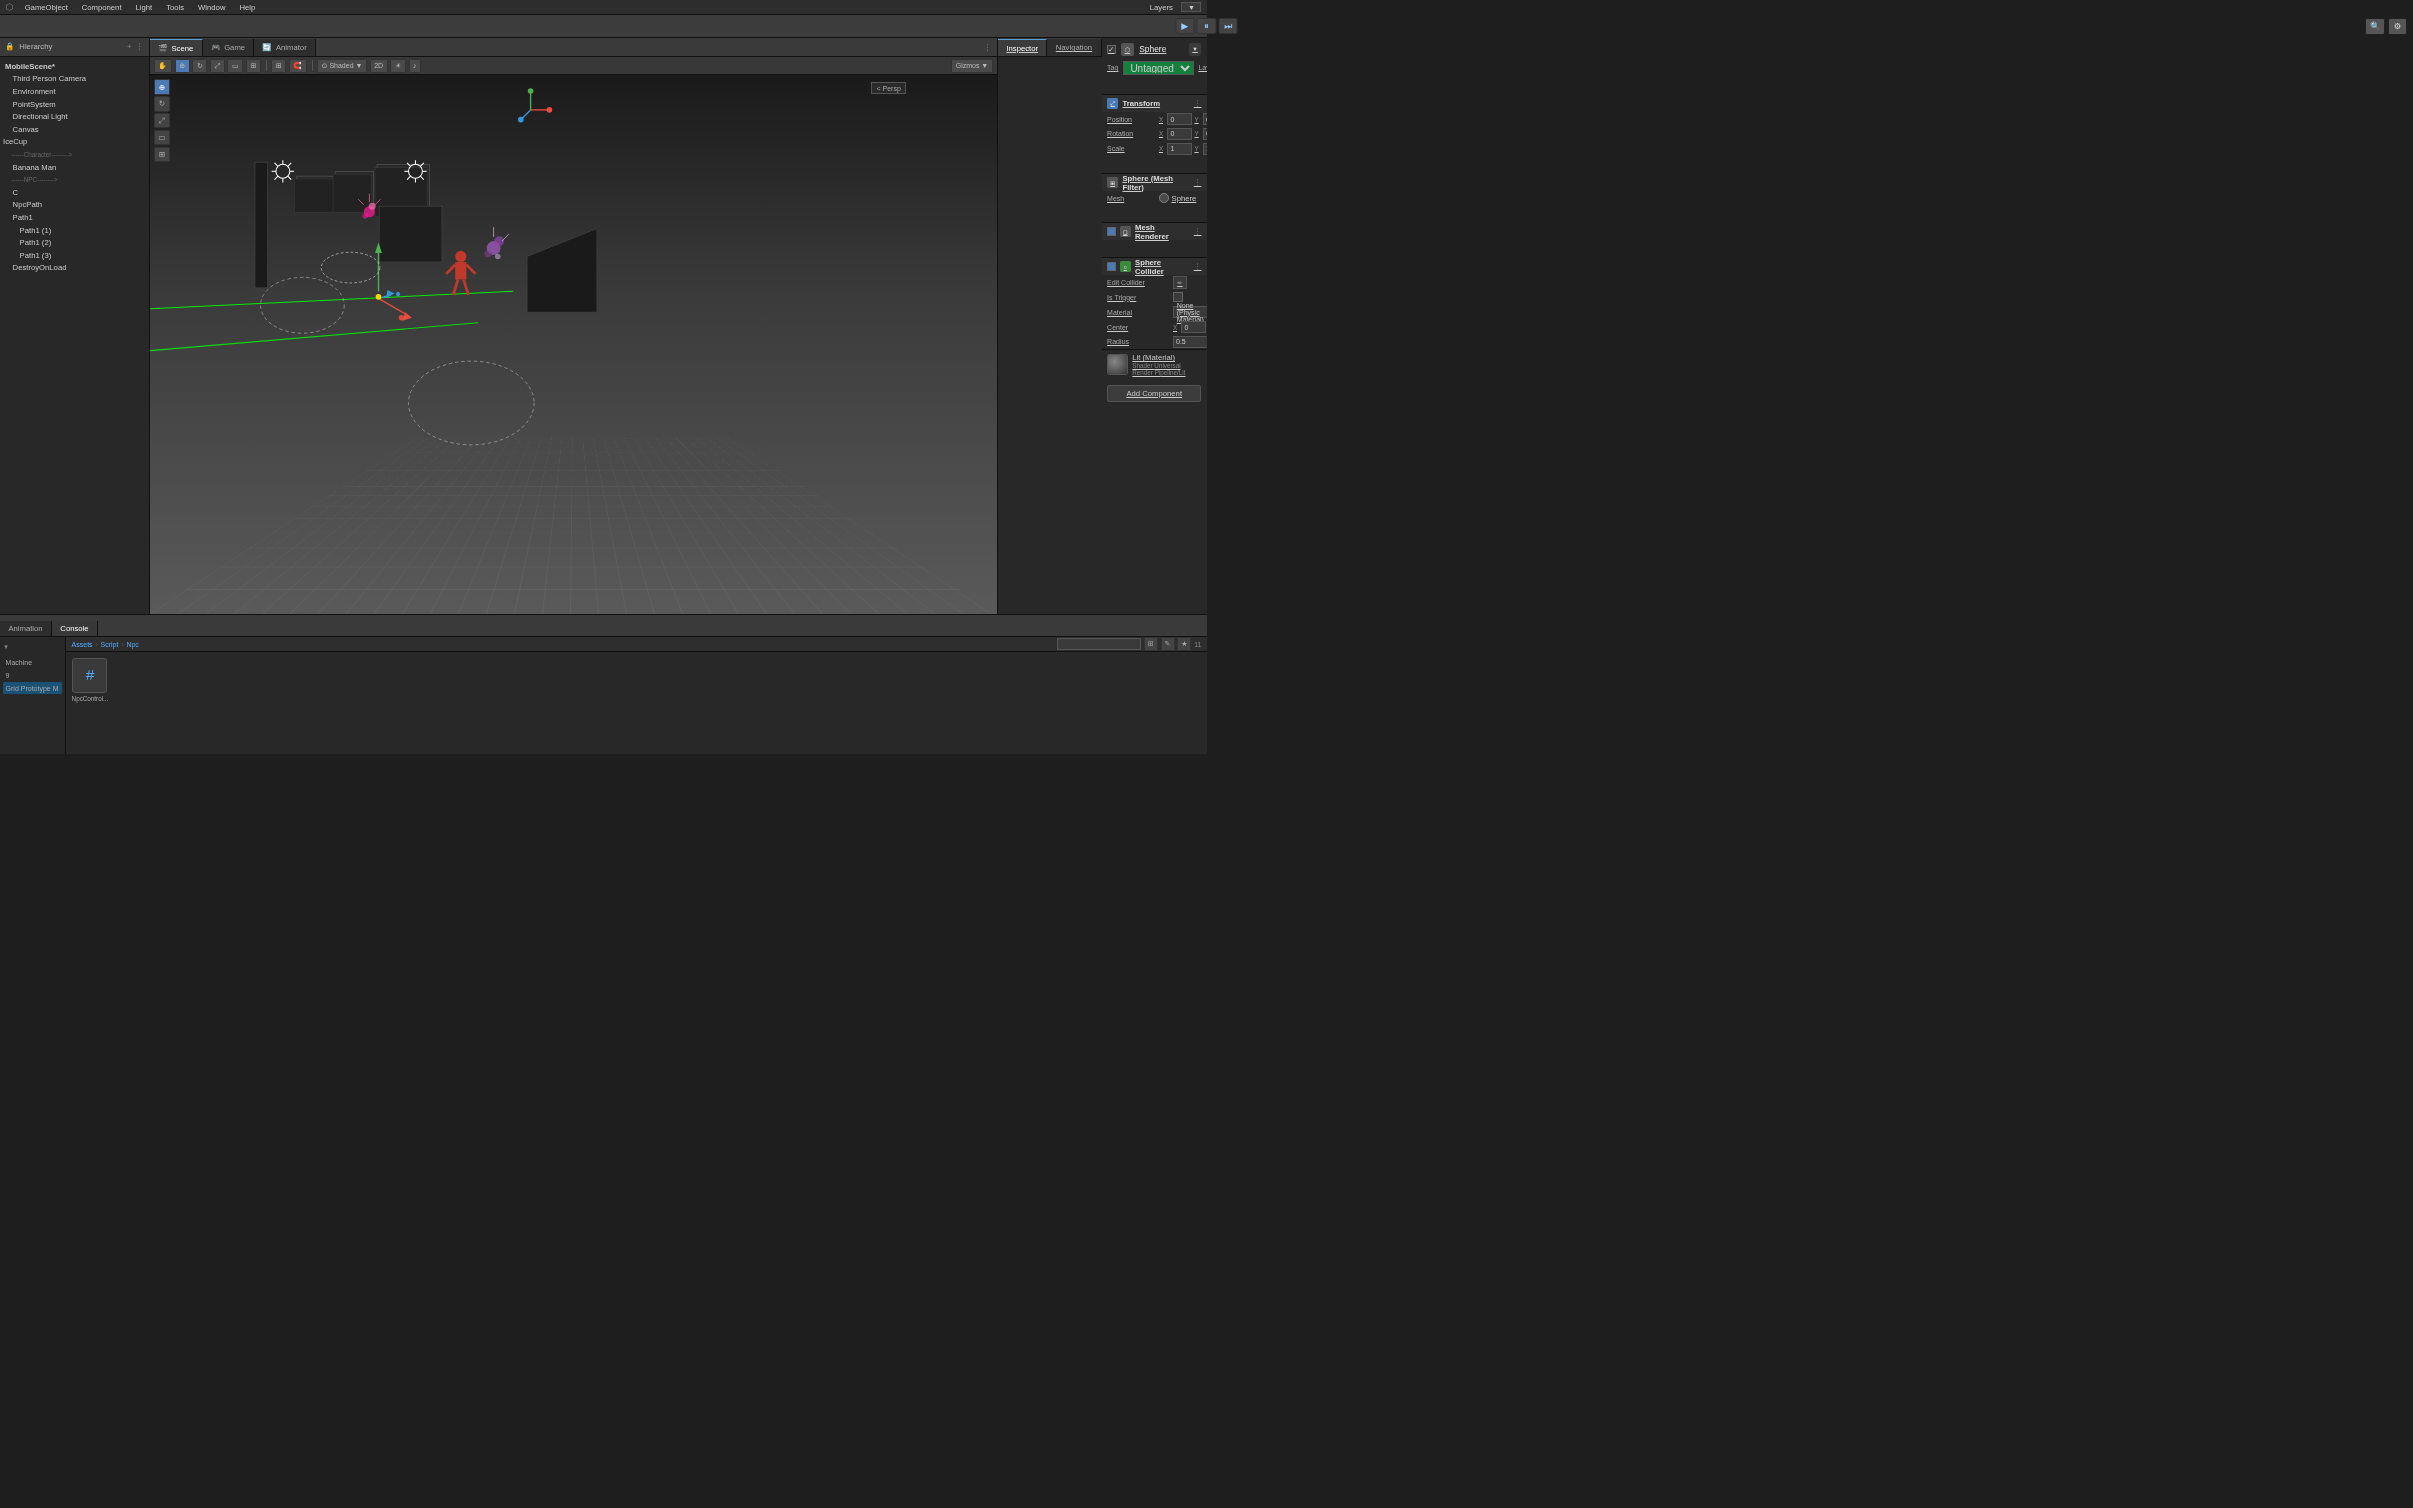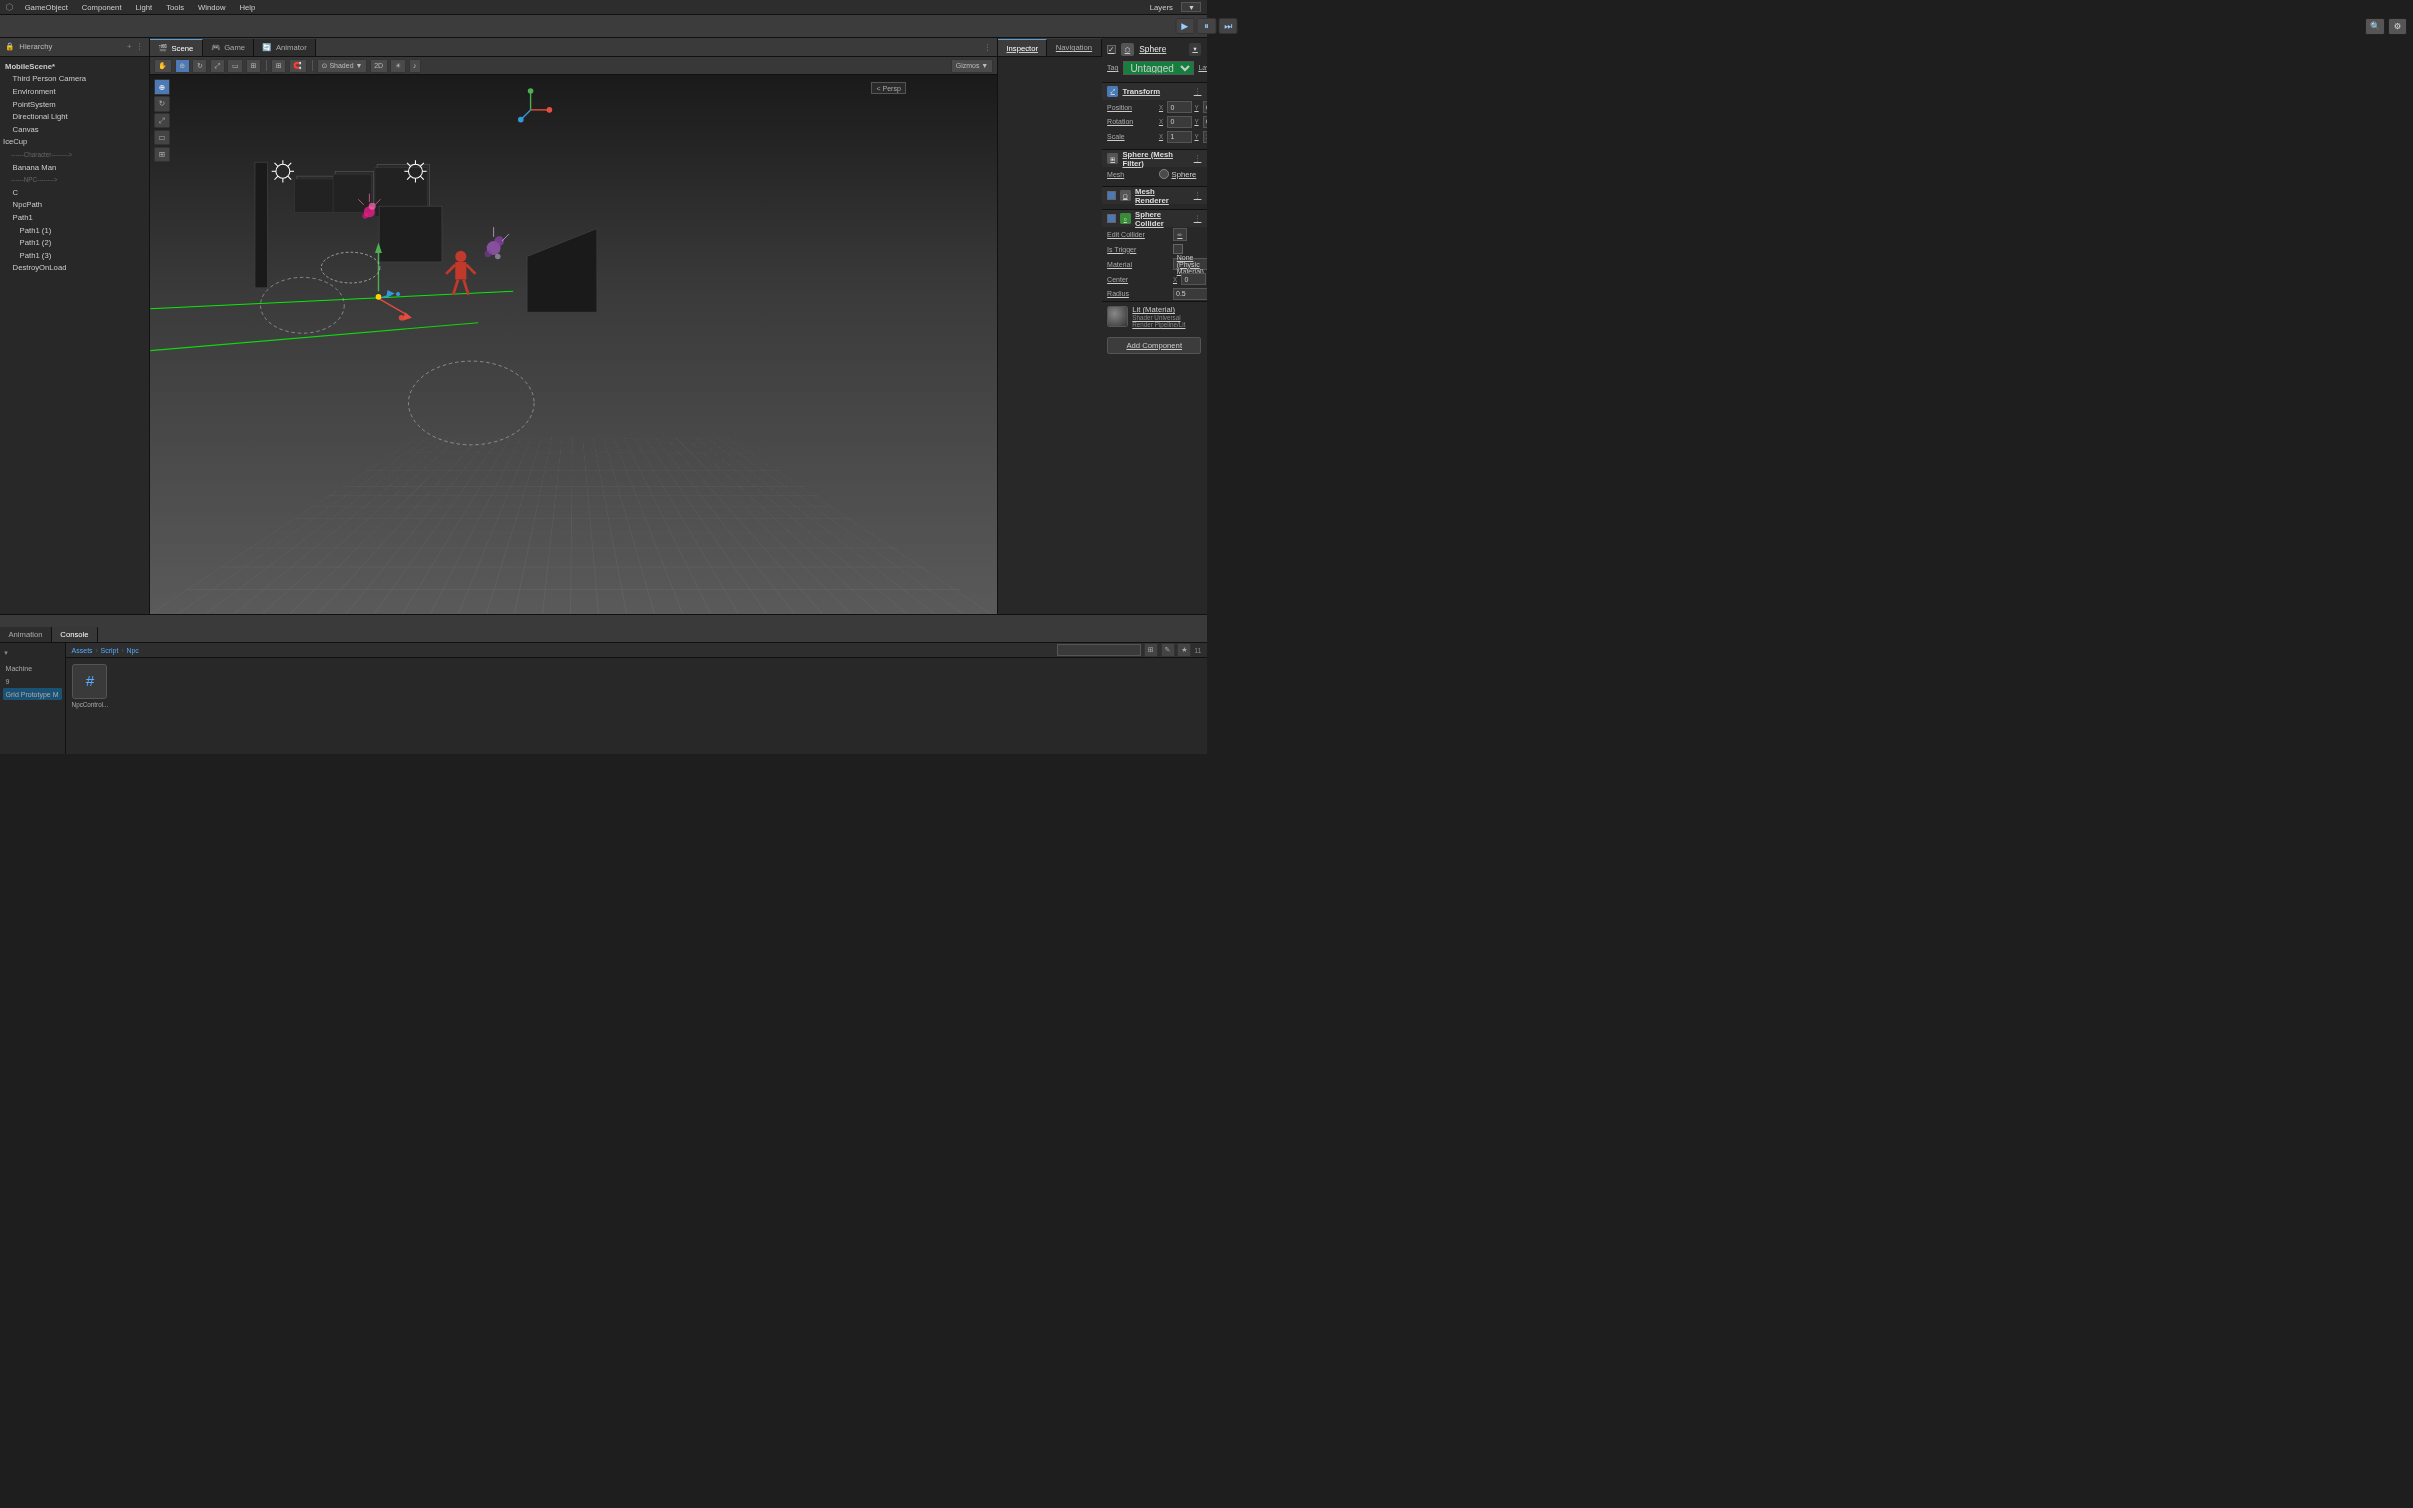--- a/index.html
+++ b/index.html
@@ -322,21 +322,21 @@
       border: 0.7px solid #555;
       color: #ccc;
       padding: 0.7px 2.8px;
       font-size: 10px;
       height: 14px;
     }
 
     
     .component-section {
       border-top: 0.7px solid #111;
-      margin-top: 5px;
+      margin-top: 17px;
     }
     .component-header {
       height: 17px;
       display: flex;
       align-items: center;
       padding: 0 5.6px;
       gap: 4.2px;
       cursor: pointer;
       background: #2e2e2e;
     }
@@ -483,21 +483,21 @@
     
     .bottom-area {
       height: 140px;
       background: #282828;
       border-top: 0.7px solid #111;
       display: flex;
       flex-direction: column;
       flex-shrink: 0;
     }
     .bottom-tab-bar {
-      height: 28px;
+      height: 22px;
       background: #3a3a3a;
       display: flex;
       align-items: flex-end;
       border-bottom: 0.7px solid #111;
     }
     .bottom-tab {
       height: 15.4px;
       padding: 0 8.4px;
       display: flex;
       align-items: center;

